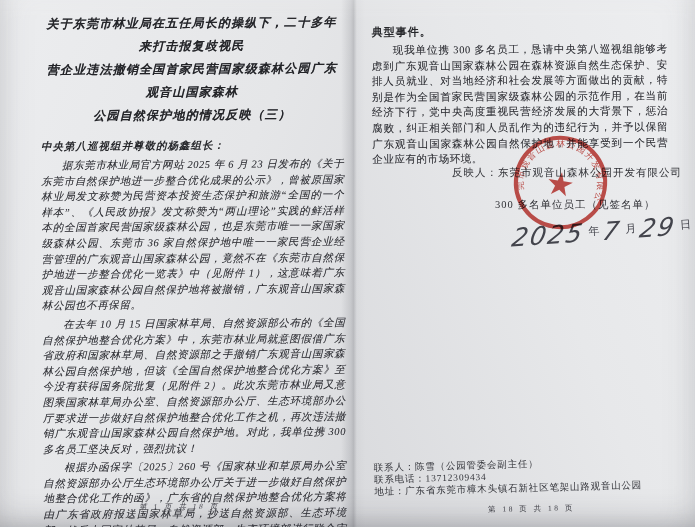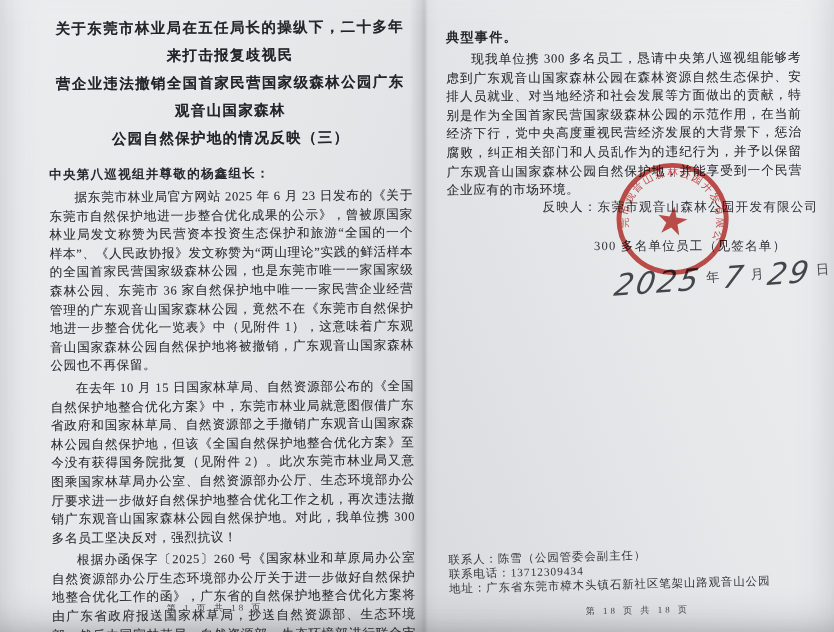--- a/index.html
+++ b/index.html
@@ -15,20 +15,21 @@
   .photo::after{
     content:"";position:absolute;inset:0;pointer-events:none;
     box-shadow:inset 0 -20px 34px -20px rgba(55,56,64,.38),
                inset 0 14px 26px -16px rgba(255,255,255,.55),
                inset 22px 0 40px -30px rgba(70,72,80,.25),
                inset -22px 0 40px -30px rgba(70,72,80,.22);
   }
   .page-left{
     position:absolute;left:0;top:0;width:352px;height:527px;
     background:linear-gradient(112deg,#ecedef 0%,#e5e6e8 55%,#dadbde 100%);
+    font-style:italic;
   }
   .page-right{
     position:absolute;left:352px;top:0;width:343px;height:527px;
     background:linear-gradient(248deg,#edeeF0 0%,#e7e8ea 45%,#d9dadd 100%);
   }
   .fold{
     position:absolute;left:341px;top:0;width:24px;height:527px;pointer-events:none;
     background:linear-gradient(90deg,rgba(90,92,100,0) 0%,rgba(82,84,92,.16) 40%,
                rgba(60,62,70,.22) 52%,rgba(150,152,158,.08) 66%,rgba(255,255,255,0) 100%);
   }

